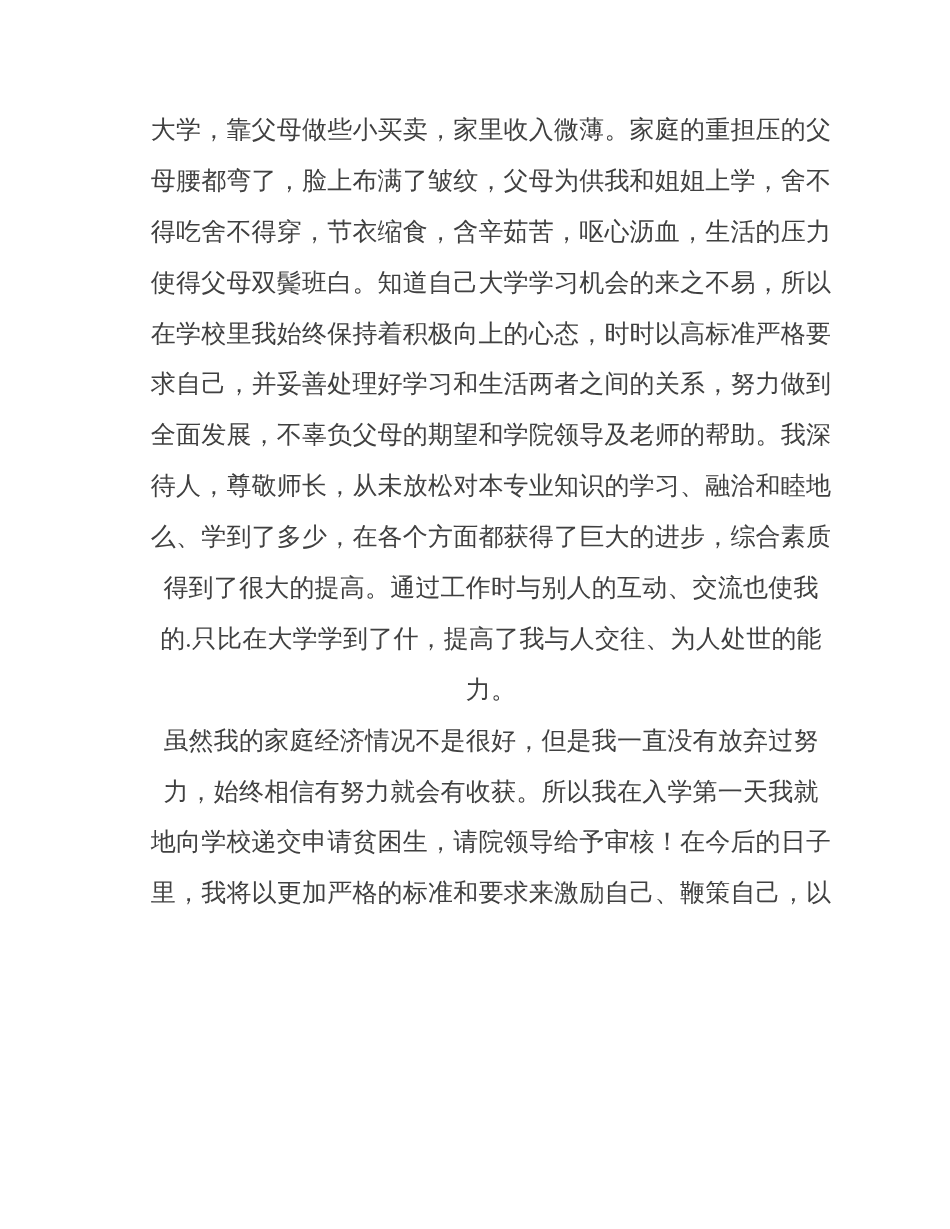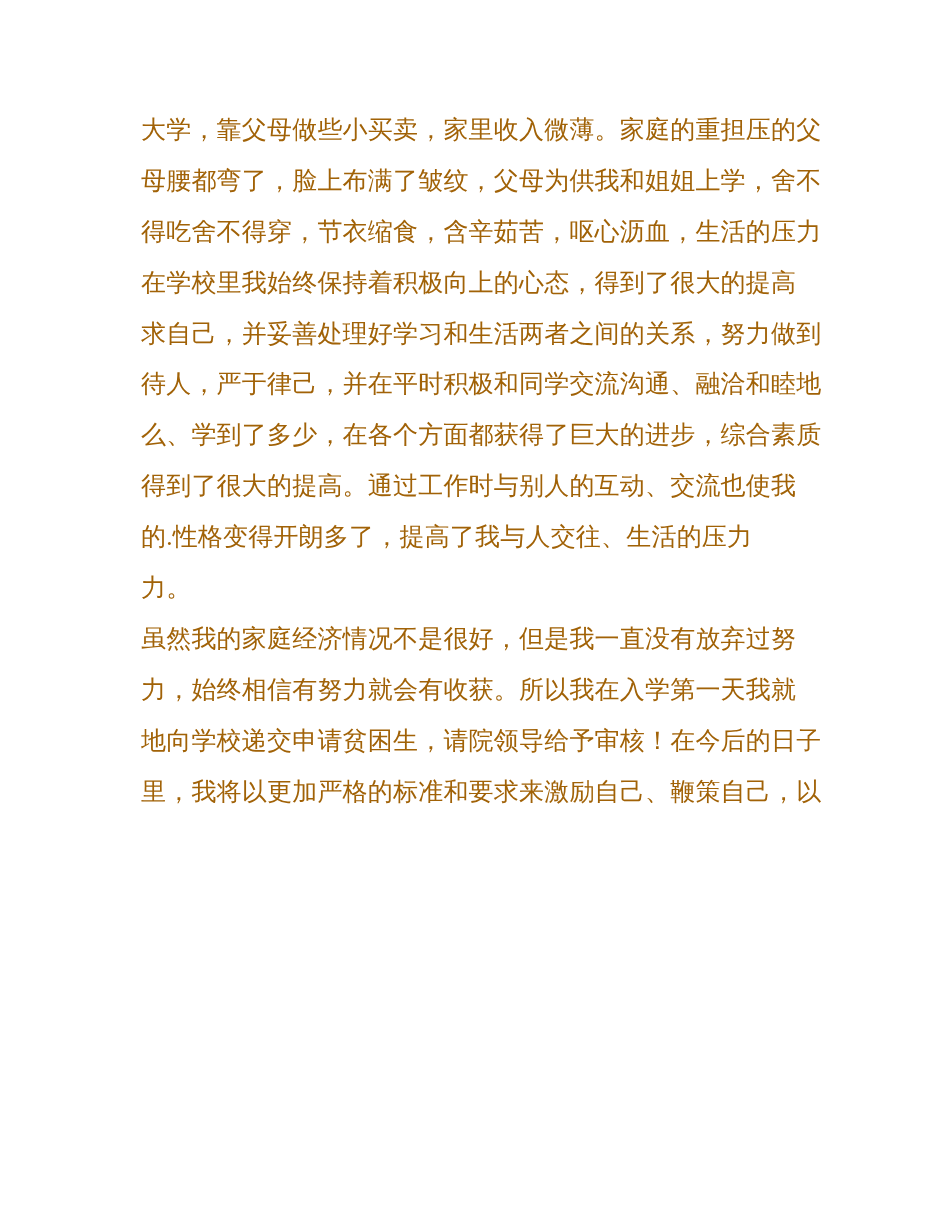--- a/index.html
+++ b/index.html
@@ -26,38 +26,40 @@
     position: absolute;
     left: 141px;
     top: 105px;
     width: 700px;
   }
   .line {
     white-space: nowrap;
     font-size: 25px;
     line-height: 50.9px;
     height: 50.9px;
-    color: #a16207;
+    color: #404040;
     letter-spacing: 0.2px;
-    text-align: left;
+    text-align: center;
   }
 </style>
 </head>
 <body>
 
 <div class="page">
   <div class="textblock">
     <div class="line">大学，靠父母做些小买卖，家里收入微薄。家庭的重担压的父</div>
     <div class="line">母腰都弯了，脸上布满了皱纹，父母为供我和姐姐上学，舍不</div>
     <div class="line">得吃舍不得穿，节衣缩食，含辛茹苦，呕心沥血，生活的压力</div>
-    <div class="line">在学校里我始终保持着积极向上的心态，得到了很大的提高</div>
+    <div class="line">使得父母双鬓班白。知道自己大学学习机会的来之不易，所以</div>
+    <div class="line">在学校里我始终保持着积极向上的心态，时时以高标准严格要</div>
     <div class="line">求自己，并妥善处理好学习和生活两者之间的关系，努力做到</div>
-    <div class="line">待人，严于律己，并在平时积极和同学交流沟通、融洽和睦地</div>
+    <div class="line">全面发展，不辜负父母的期望和学院领导及老师的帮助。我深</div>
+    <div class="line">待人，尊敬师长，从未放松对本专业知识的学习、融洽和睦地</div>
     <div class="line">么、学到了多少，在各个方面都获得了巨大的进步，综合素质</div>
     <div class="line">得到了很大的提高。通过工作时与别人的互动、交流也使我</div>
-    <div class="line">的.性格变得开朗多了，提高了我与人交往、生活的压力</div>
+    <div class="line">的.只比在大学学到了什，提高了我与人交往、为人处世的能</div>
     <div class="line">力。</div>
     <div class="line">虽然我的家庭经济情况不是很好，但是我一直没有放弃过努</div>
     <div class="line">力，始终相信有努力就会有收获。所以我在入学第一天我就</div>
     <div class="line">地向学校递交申请贫困生，请院领导给予审核！在今后的日子</div>
     <div class="line">里，我将以更加严格的标准和要求来激励自己、鞭策自己，以</div>
   </div>
 </div>
 
 </body></html>

